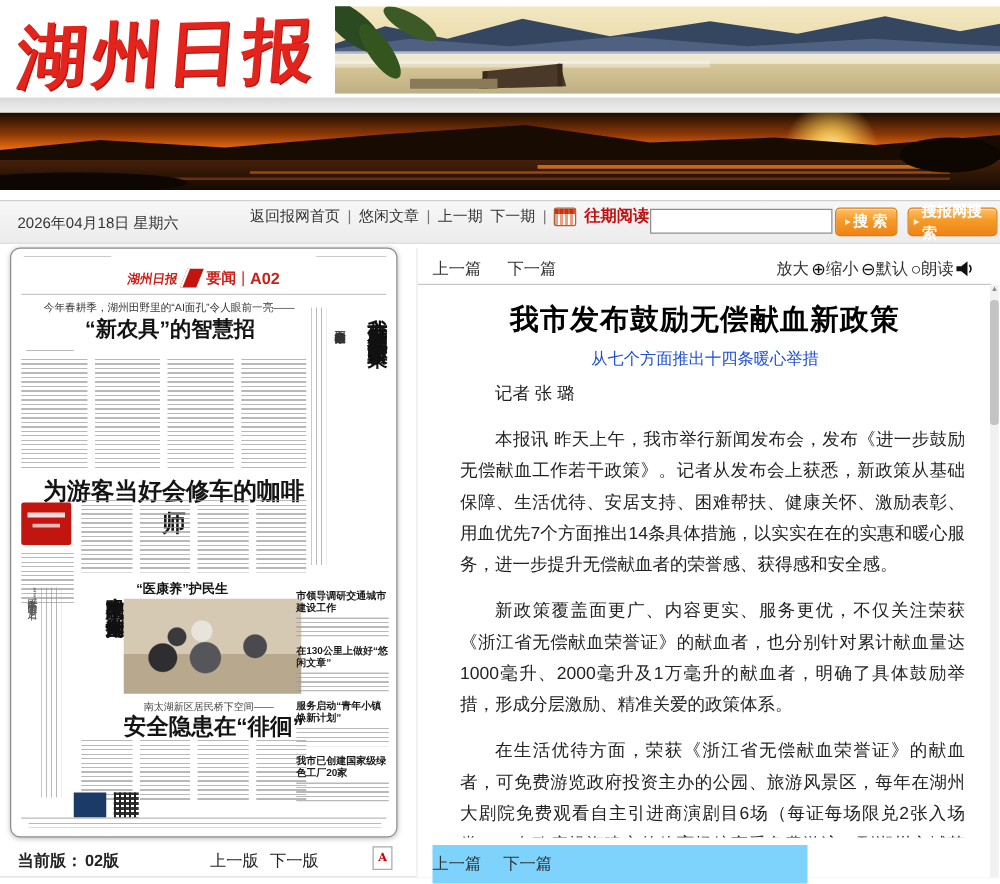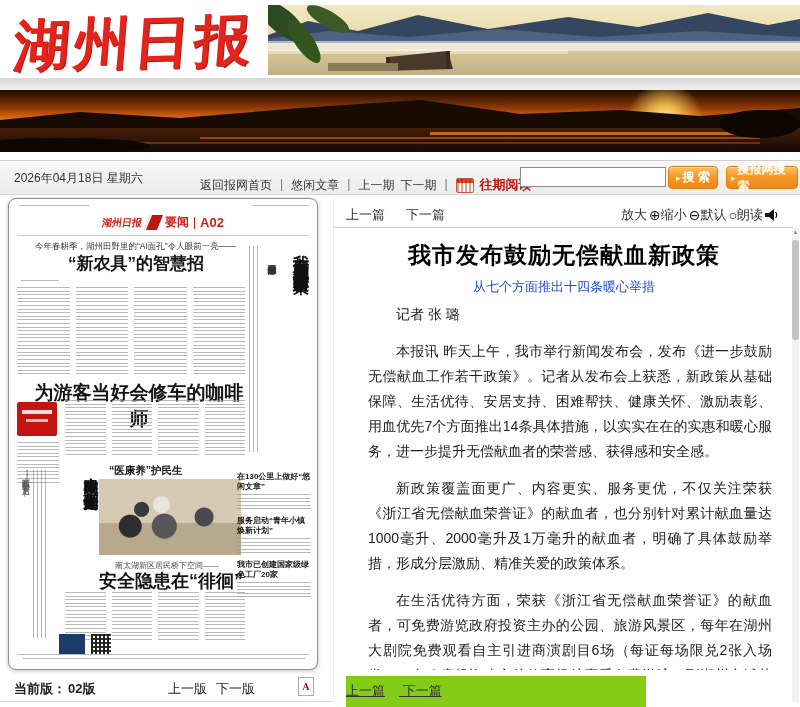--- a/index.html
+++ b/index.html
@@ -10,21 +10,21 @@
   .logo-cn{position:absolute;left:14px;top:6px;font-size:56px;font-weight:900;
     color:#e3241d;font-family:"DejaVu Serif",serif;letter-spacing:4px;
     transform:skewX(-6deg) rotate(-1.5deg);text-shadow:1px 1px 0 #b51510;}
   .gray-strip{position:absolute;left:0;top:78px;width:800px;height:12px;
     background:linear-gradient(#d8d8d8,#efefef);}
   
   .toolbar{position:absolute;left:0;top:160px;width:800px;height:33px;
     background:linear-gradient(#f7f7f7,#ececec);border-top:1px solid #cfcfcf;
     border-bottom:1px solid #d6d6d6;font-size:12px;color:#333;}
   .tb-date{position:absolute;left:14px;top:9px;}
-  .tb-links{position:absolute;left:200px;top:15px;display:flex;gap:6px;align-items:center;font-family:Liberation Mono, monospace;}
+  .tb-links{position:absolute;left:200px;top:3px;display:flex;gap:6px;align-items:center;}
   .tb-link{color:#333;cursor:pointer;}
   .tb-sep{color:#777;}
   .archive{color:#c30f0f;font-weight:bold;font-size:13px;}
   .cal{width:16px;height:13px;border:1px solid #b06040;background:
     linear-gradient(#e24b1e 0 4px,#fff 4px),
     repeating-linear-gradient(to right,#e8a080 0 2px,#fff 2px 4px);
     background-blend-mode:multiply;border-radius:2px;display:inline-block;}
   .search-input{position:absolute;left:520px;top:6px;width:138px;height:18px;
     border:1px solid #8d8d8d;background:#fff;font-size:12px;padding:0 3px;}
   .obtn{position:absolute;top:5px;height:23px;border:1px solid #de7c0e;border-radius:4px;
@@ -59,22 +59,22 @@
   .pnav .lnk{position:absolute;top:8px;cursor:pointer;}
   .tools{position:absolute;right:14px;top:8px;display:flex;gap:0;align-items:center;font-size:13px;}
   .tool{display:flex;align-items:center;gap:2px;cursor:pointer;}
   .tool .g{font-size:14px;color:#111;}
   .atitle{position:absolute;left:10px;top:42px;width:440px;text-align:center;
     font-size:23px;font-weight:bold;color:#000;letter-spacing:1px;}
   .asub{position:absolute;left:10px;top:80px;width:440px;text-align:center;font-size:13px;color:#1d4ed8;}
   .abody{position:absolute;left:34px;top:104px;width:404px;height:368px;overflow:hidden;
     font-size:14px;line-height:25px;color:#222;text-align:justify;}
   .abody p{margin:0 0 12px;text-indent:2em;}
-  .bnav{position:absolute;left:12px;top:478px;width:300px;height:26px;background:#84cc16;
-    font-size:13px;color:#333;padding-top:6px;text-decoration:underline;}
+  .bnav{position:absolute;left:12px;top:478px;width:300px;height:26px;background:#7dd3fc;
+    font-size:13px;color:#333;padding-top:6px;}
   .bnav span{margin-right:14px;cursor:pointer;}
   .wm{position:absolute;right:18px;top:470px;display:flex;align-items:center;gap:4px;
     color:#cbcbcb;opacity:.8;font-weight:bold;font-size:22px;letter-spacing:1px;}
   
   .sb{position:absolute;left:792px;top:228px;width:7px;height:474px;background:#f1f1f1;}
   .sb .thumb{position:absolute;left:0;top:12px;width:7px;height:100px;background:#c3c3c3;border-radius:3px;}
   .sb .up{position:absolute;left:0;top:0;width:7px;height:9px;font-size:6px;color:#8a8a8a;text-align:center;line-height:9px;}
   .photo{background:
     radial-gradient(circle at 22% 62%, #2e2e30 0 11px, transparent 12px),
     radial-gradient(circle at 30% 40%, #3a3a3c 0 7px, transparent 8px),
@@ -228,20 +228,24 @@
       </div>
       <div class="abs" style="left:46px;top:432px;width:26px;height:20px;background:#1c3a66"></div>
       <div class="abs qr" style="left:78px;top:432px;width:20px;height:20px"></div>
 
       <div class="abs fkv" style="left:236px;top:44px;width:12px;height:206px"></div>
       <div class="abs vert" style="left:252px;top:56px;height:176px;font-size:9px;color:#333">从七个方面推出十四条暖心举措</div>
       <div class="abs vert" style="left:268px;top:40px;width:30px;height:228px;font-size:16px;font-weight:bold;color:#111;letter-spacing:2px">我市发布鼓励无偿献血新政策</div>
 
       <div class="abs" style="left:224px;top:270px;width:74px">
         <div class="sideitem">
+            <div class="h">市领导调研交通城市建设工作</div>
+            <div class="b fk"></div>
+          </div>
+        <div class="sideitem">
             <div class="h">在130公里上做好“悠闲文章”</div>
             <div class="b fk"></div>
           </div>
         <div class="sideitem">
             <div class="h">服务启动“青年小镇焕新计划”</div>
             <div class="b fk"></div>
           </div>
         <div class="sideitem">
             <div class="h">我市已创建国家级绿色工厂20家</div>
             <div class="b fk"></div>

